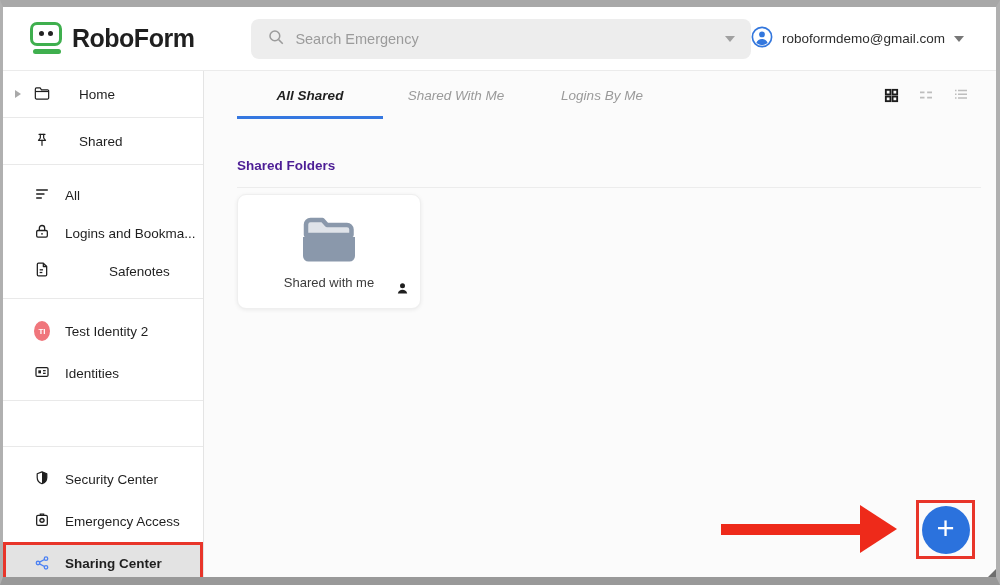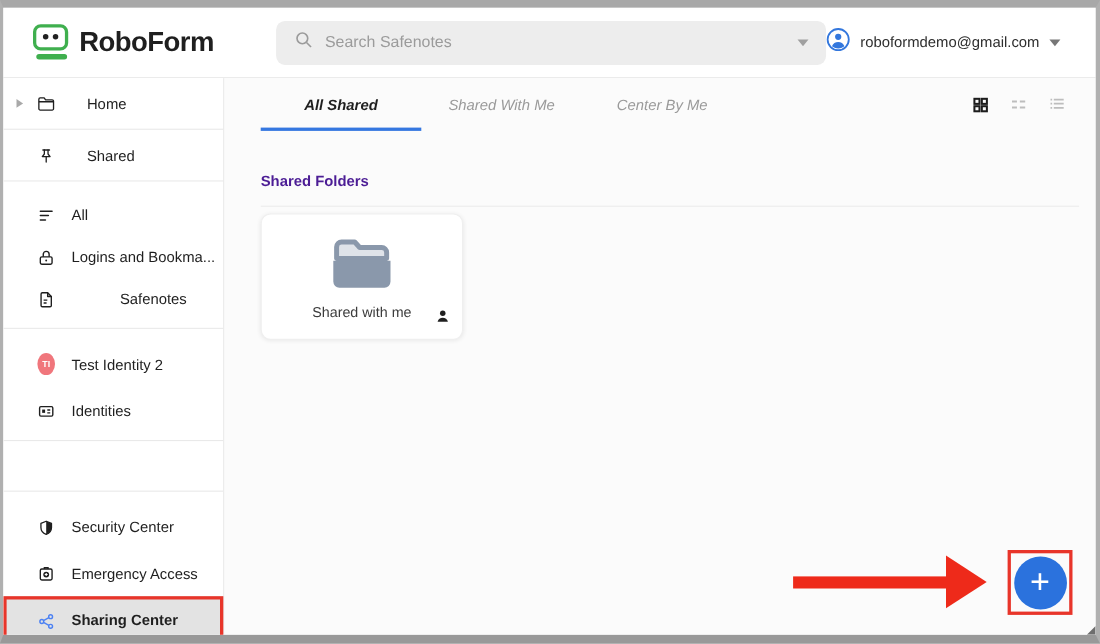--- a/index.html
+++ b/index.html
@@ -42,21 +42,21 @@
   
   .srow { display:flex; align-items:center; height:47px; padding-left:31px; position:relative;
           font-size:13.5px; color:#1f1f1f; cursor:default; }
   .srow .slabel { margin-left:15px; white-space:nowrap; }
   .sdivider { border-bottom:1px solid #e9e9e9;gap:14px; }
   .sgap { height:46px; border-bottom:1px solid #e9e9e9; }
   .srow-mid { height:38px; }
   .chev { position:absolute; left:12px; width:0; height:0;
           border-top:4.5px solid transparent; border-bottom:4.5px solid transparent;
           border-left:6px solid #a9a9a9; }
-  .sicon { width:16px; height:20px; display:flex; align-items:flex-end; justify-content:center; flex:none; }
+  .sicon { width:16px; height:20px; display:flex; align-items:flex-start; justify-content:center; flex:none; }
   .sicon svg { display:block; }
   .ti-avatar { width:20px; height:20px; border-radius:50%; background:#f0767c; color:#fff;
                font-size:8px; font-weight:bold; display:flex; align-items:center; justify-content:center; }
   .srow-active { background:#e3e3e3; border:3px solid #e8352a; font-weight:bold; height:43px; padding-left:28px; }
   .sec-pad-top { padding-top:11px; }
 
   
   .tabbar { height:48px; display:flex; align-items:stretch; padding-left:33px;font-style:italic; }
   .tab { width:146px; display:flex; align-items:center; justify-content:center; position:relative;
          font-size:13.5px; color:#9a9a9a; cursor:pointer; }
@@ -106,21 +106,21 @@
       <span class="logo-text">RoboForm</span>
     </div>
 
     <div class="search">
       <span>
         <svg width="18" height="18" viewBox="0 0 24 24" fill="none" stroke="#9b9b9b" stroke-width="2">
           <circle cx="10.5" cy="10.5" r="6.5"></circle>
             <line x1="15.5" y1="15.5" x2="21" y2="21"></line>
         </svg>
       </span>
-      <span class="search-placeholder">Search Safenotes</span>
+      <span class="search-placeholder">Search Emergency</span>
       <span class="caret"></span>
     </div>
 
     <div class="account">
       <span>
         <svg width="22" height="22" viewBox="0 0 24 24">
           <circle cx="12" cy="12" r="10.5" fill="none" stroke="#3377dd" stroke-width="1.8"></circle>
           <circle cx="12" cy="9.2" r="3.1" fill="#3377dd"></circle>
           <path d="M5.8 18.6c1-3 3.4-4.3 6.2-4.3s5.2 1.3 6.2 4.3a10.5 10.5 0 0 1-12.4 0z" fill="#3377dd"></path>
         </svg>
@@ -255,21 +255,21 @@
 
       <div class="tabbar">
         <div class="tab active">
           <span>All Shared</span>
           <span class="tab-underline"></span>
         </div>
         <div class="tab">
           <span>Shared With Me</span>
         </div>
         <div class="tab">
-          <span>Center By Me</span>
+          <span>Logins By Me</span>
         </div>
 
         <div class="view-toggles">
           <span class="vicon">
             <svg width="17" height="17" viewBox="0 0 24 24" fill="none" stroke="#1c1c1c" stroke-width="2.6">
               <rect x="4" y="4" width="6.5" height="6.5"></rect>
                 <rect x="13.5" y="4" width="6.5" height="6.5"></rect>
               <rect x="4" y="13.5" width="6.5" height="6.5"></rect>
                 <rect x="13.5" y="13.5" width="6.5" height="6.5"></rect>
             </svg>

